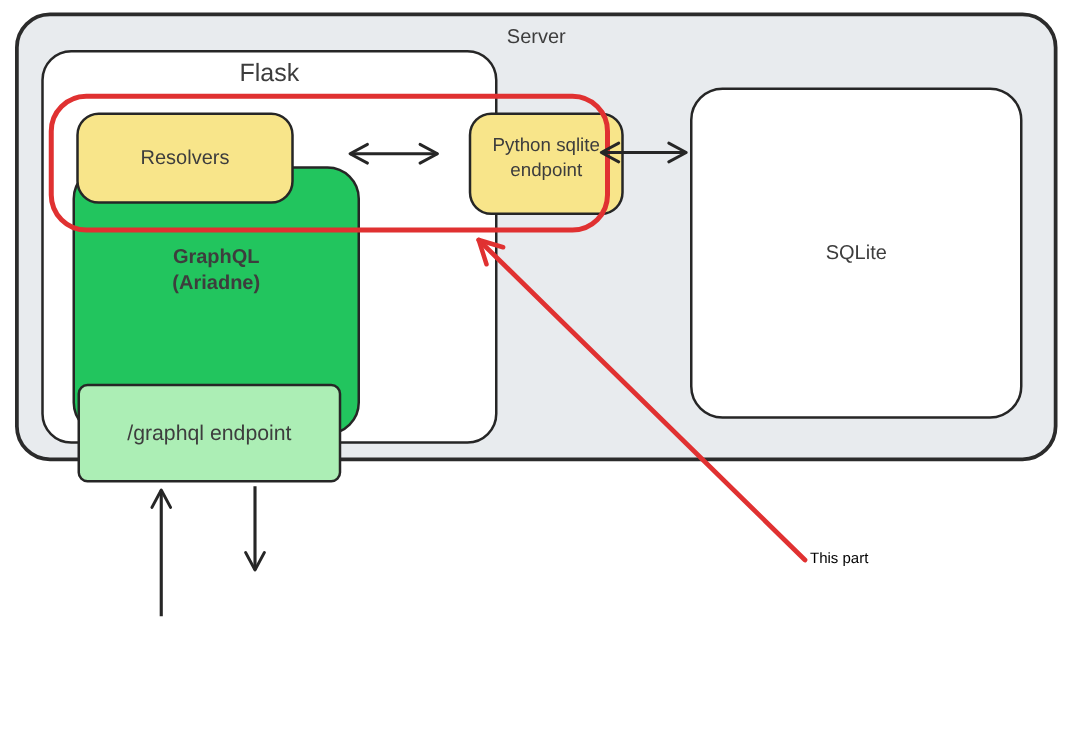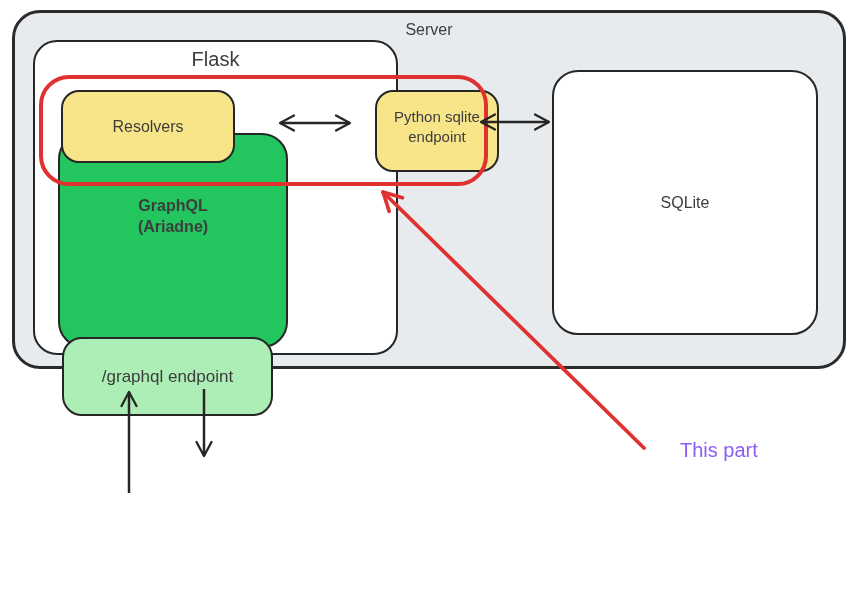--- a/index.html
+++ b/index.html
@@ -81,25 +81,24 @@
     display: flex; flex-direction: column; align-items: center; justify-content: center;
     font-size: 15px; line-height: 20px; text-align: center;
     padding-bottom: 8px;
     margin-left: 22px;
   }
 
   .endpoint-box {
     left: 62px; top: 307px; width: 211px; height: 79px;
     background: #aceeb5;
     border: 2.5px solid #262626;
-    border-radius: 20px;
+    border-radius: 8px;
     z-index: 5;
     display: flex; align-items: center; justify-content: center;
     font-size: 17px;
-    margin-top: 30px;
   }
 
   .highlight-rect {
     left: 39px; top: 75px; width: 449px; height: 111px;
     background: transparent;
     border: 4.5px solid #e03131;
     border-radius: 30px;
     z-index: 6;
   }
 
@@ -107,22 +106,22 @@
     left: 99px; top: 457px; width: 142px; height: 144px;
     background: #ffffff;
     border: 2.5px solid #262626;
     border-radius: 50% 49% 51% 50%;
     z-index: 1;
     display: flex; align-items: center; justify-content: center;
     font-size: 16px;
   }
 
   .annotation-label {
-    position: absolute; left: 680px; top: 439px;
-    color: #8b5cf6; font-size: 20px;
+    position: absolute; left: 648px; top: 439px;
+    color: #000000; font-size: 12px;
     z-index: 7;
   }
 
   .overlay-svg {
     position: absolute; left: 0; top: 0; width: 861px; height: 604px;
     z-index: 7;
     pointer-events: none;
   }
 </style>
 </head>

